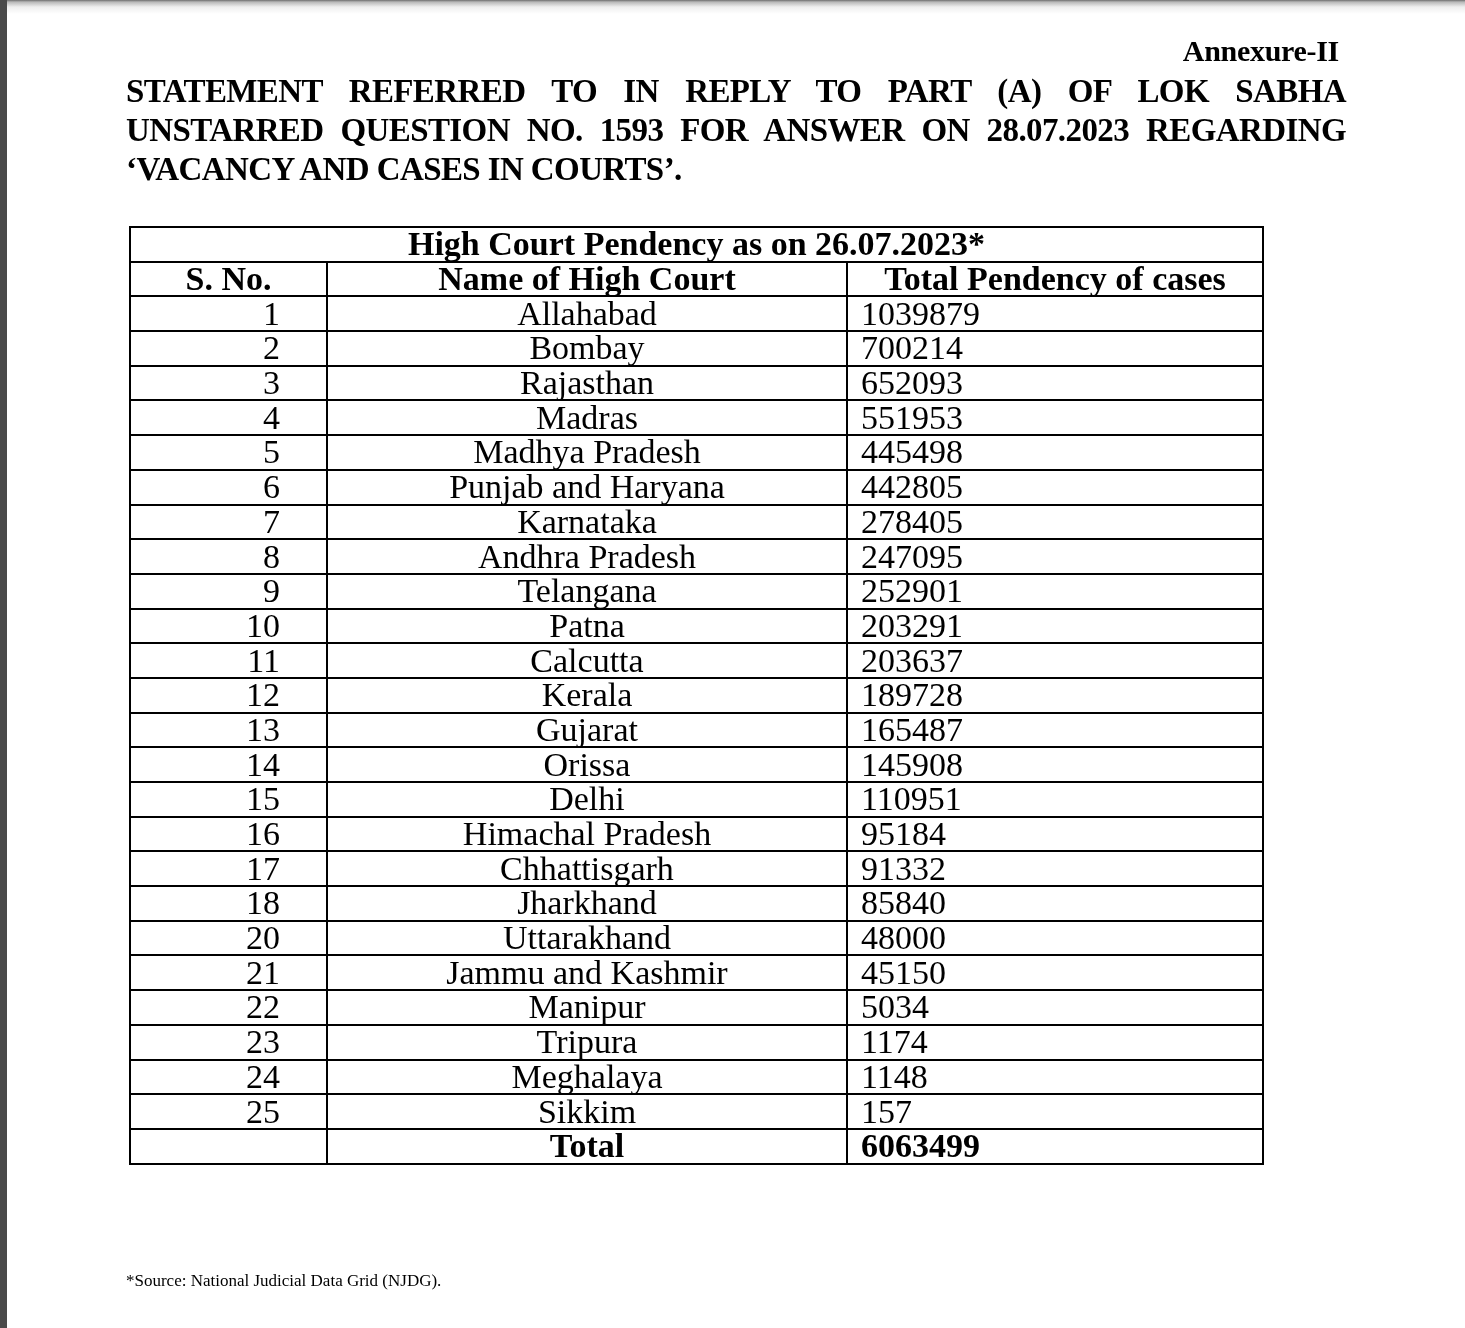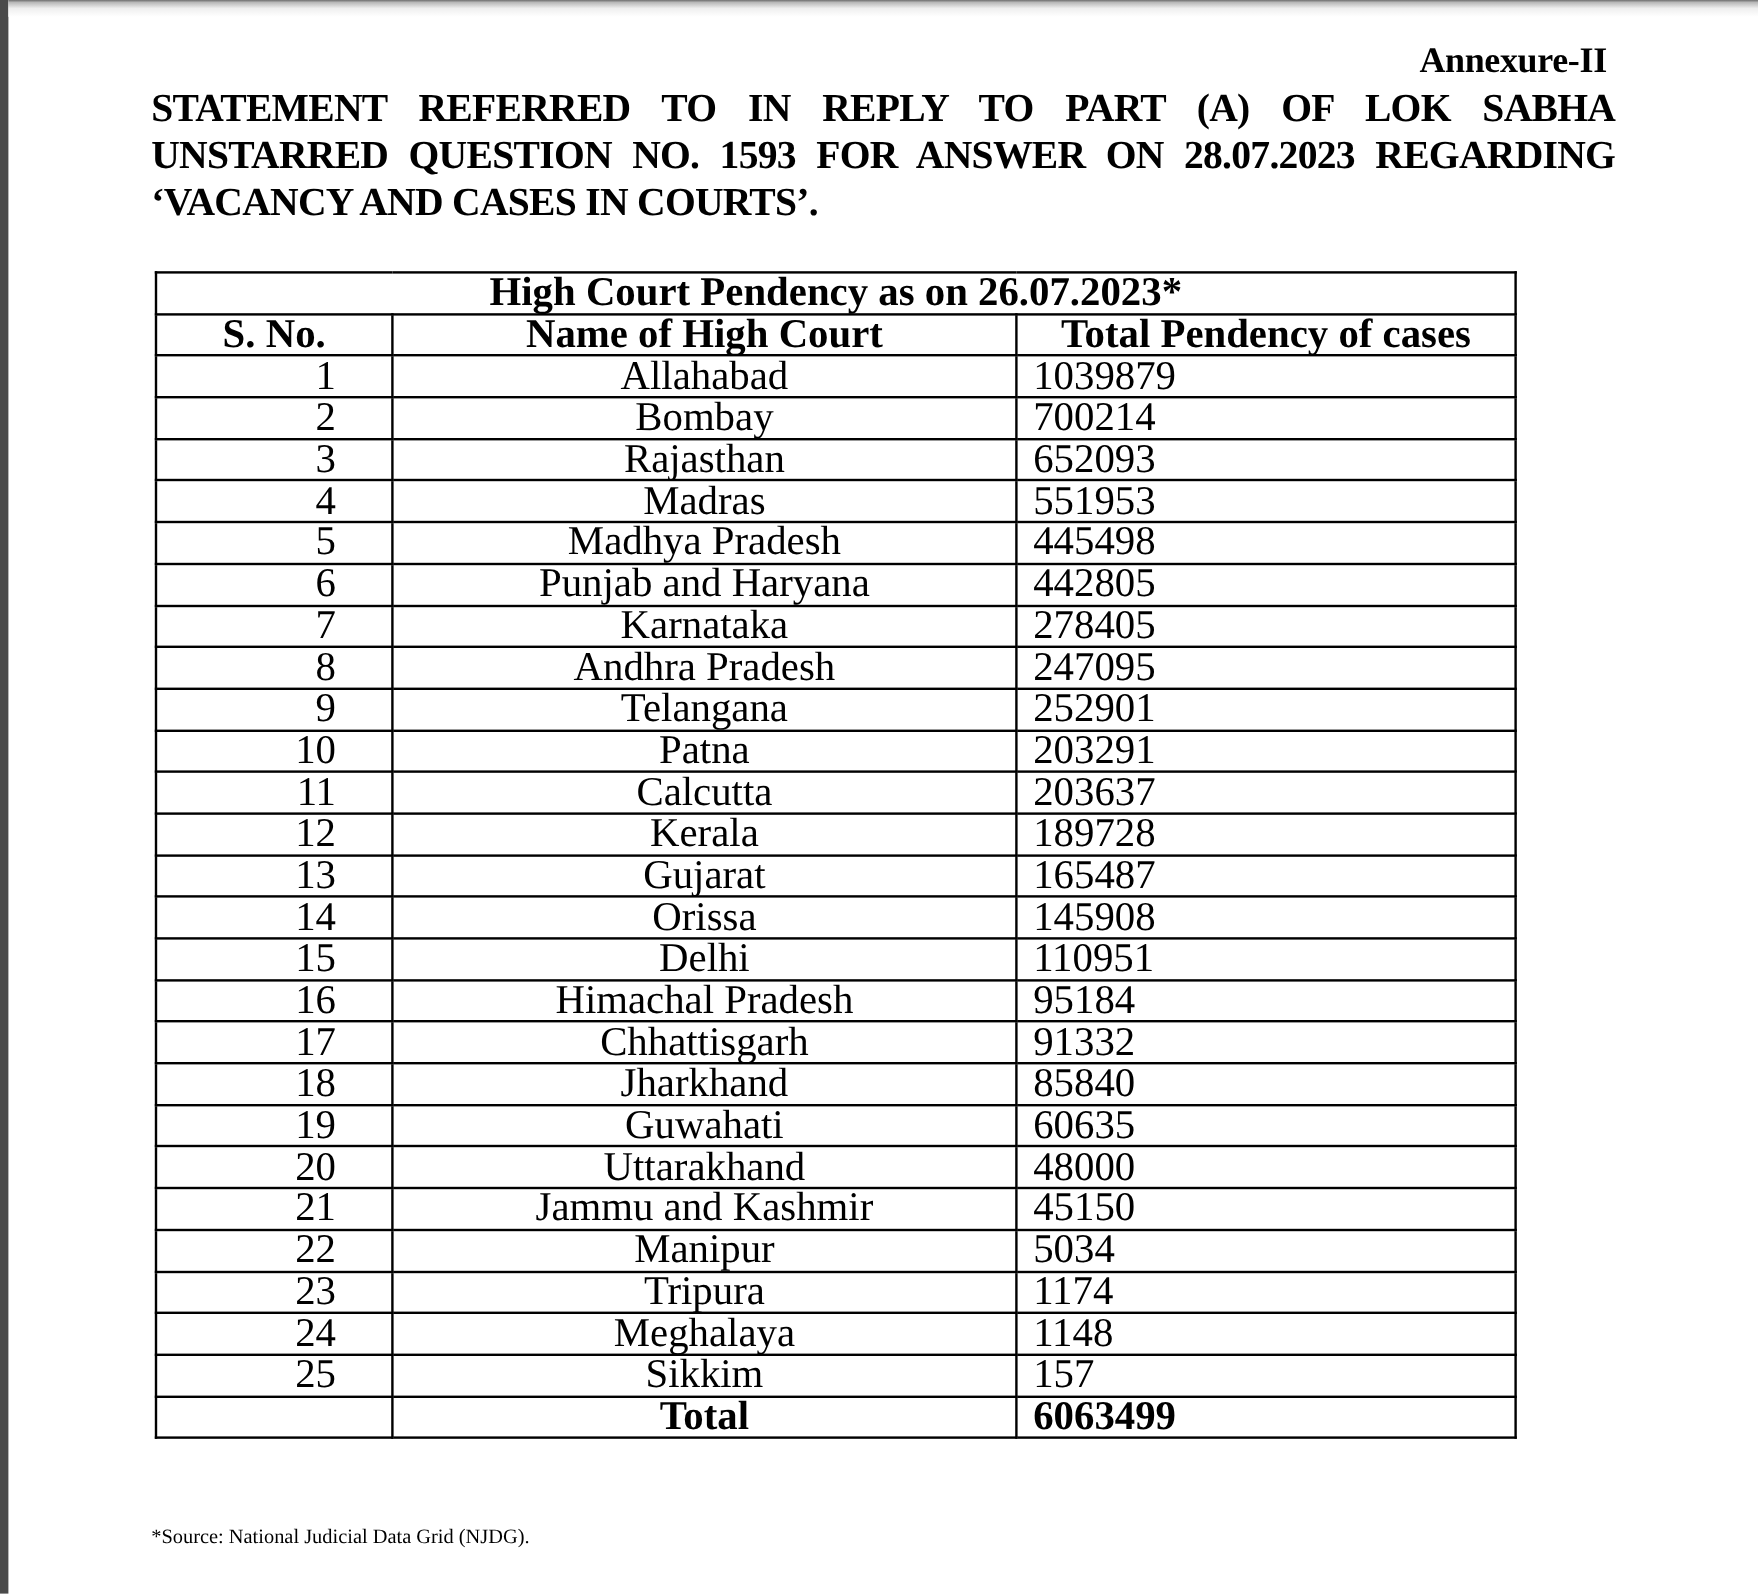--- a/index.html
+++ b/index.html
@@ -139,25 +139,20 @@
         <td class="c-sno">17</td>
         <td class="c-name">Chhattisgarh</td>
         <td class="c-val">91332</td>
       </tr>
       <tr>
         <td class="c-sno">18</td>
         <td class="c-name">Jharkhand</td>
         <td class="c-val">85840</td>
       </tr>
       <tr>
-        <td class="c-sno">19</td>
-        <td class="c-name">Guwahati</td>
-        <td class="c-val">60635</td>
-      </tr>
-      <tr>
         <td class="c-sno">20</td>
         <td class="c-name">Uttarakhand</td>
         <td class="c-val">48000</td>
       </tr>
       <tr>
         <td class="c-sno">21</td>
         <td class="c-name">Jammu and Kashmir</td>
         <td class="c-val">45150</td>
       </tr>
       <tr>

